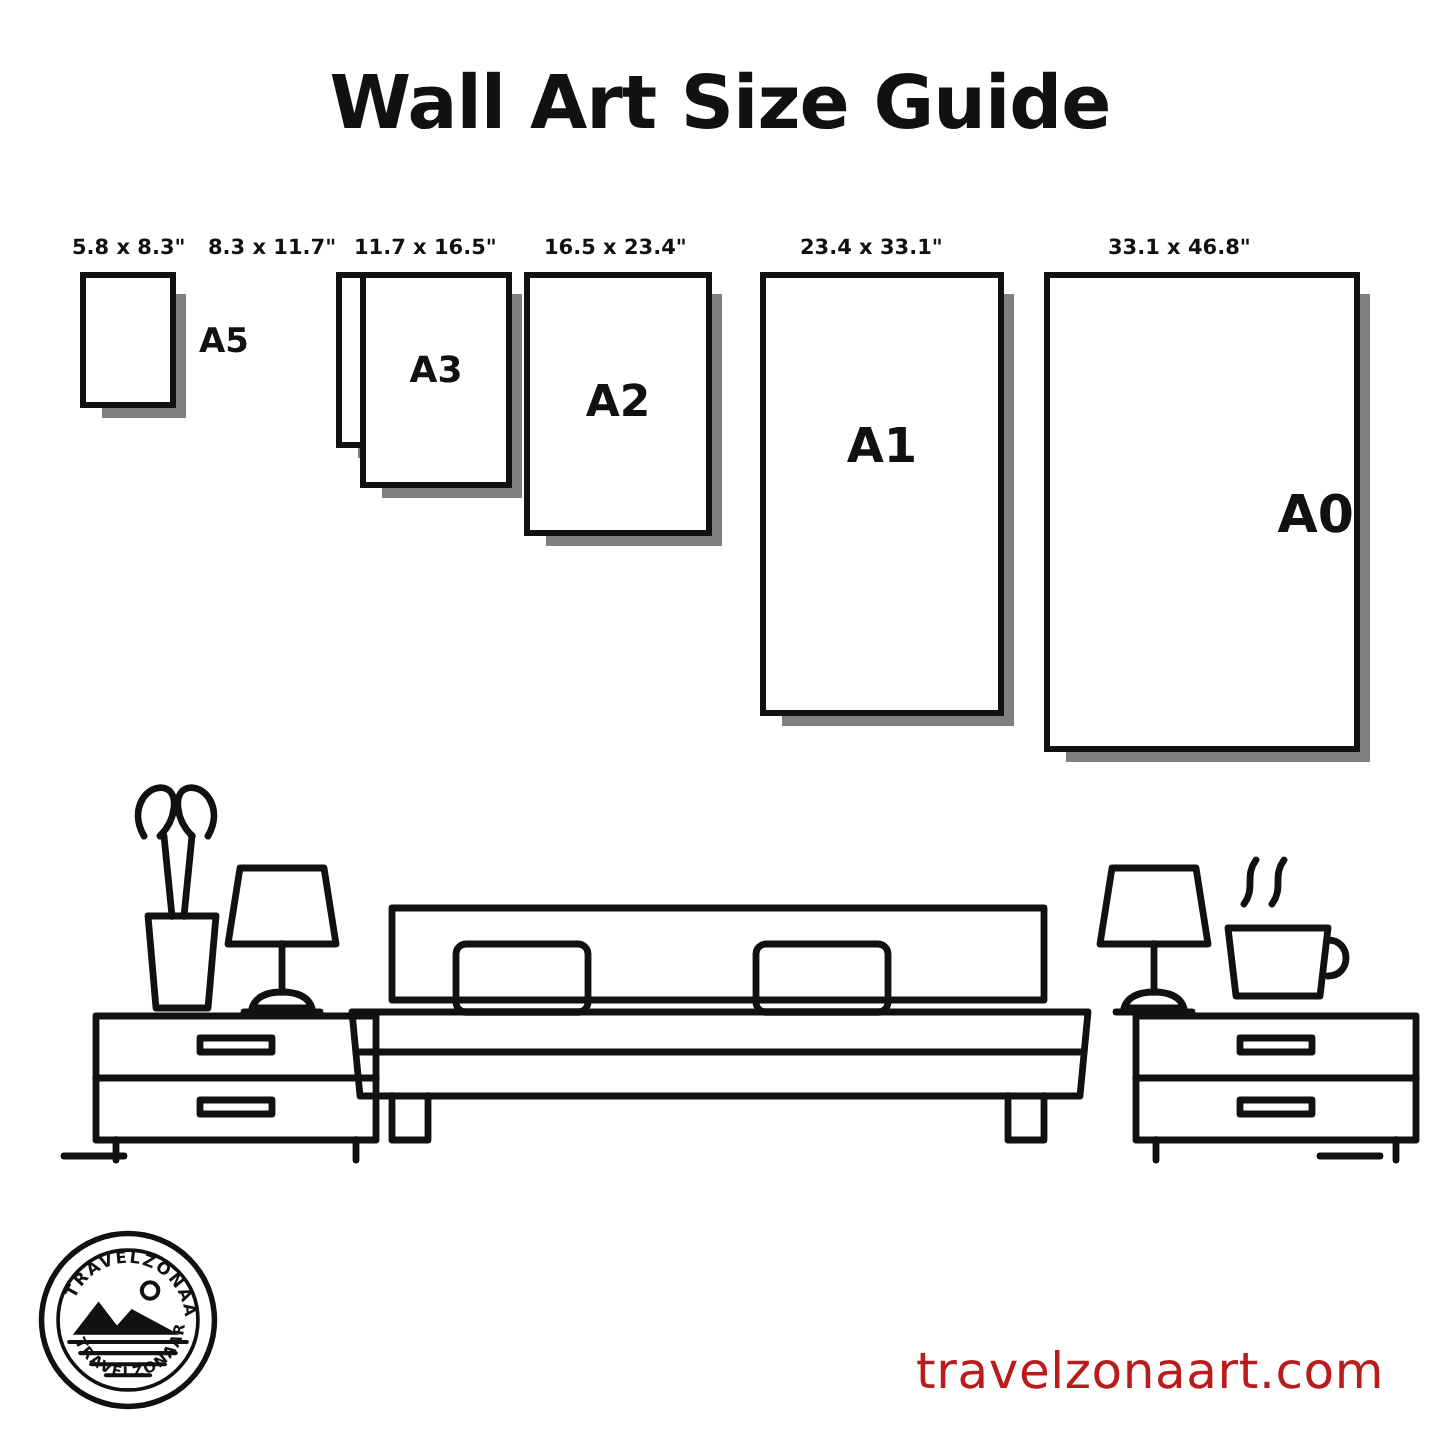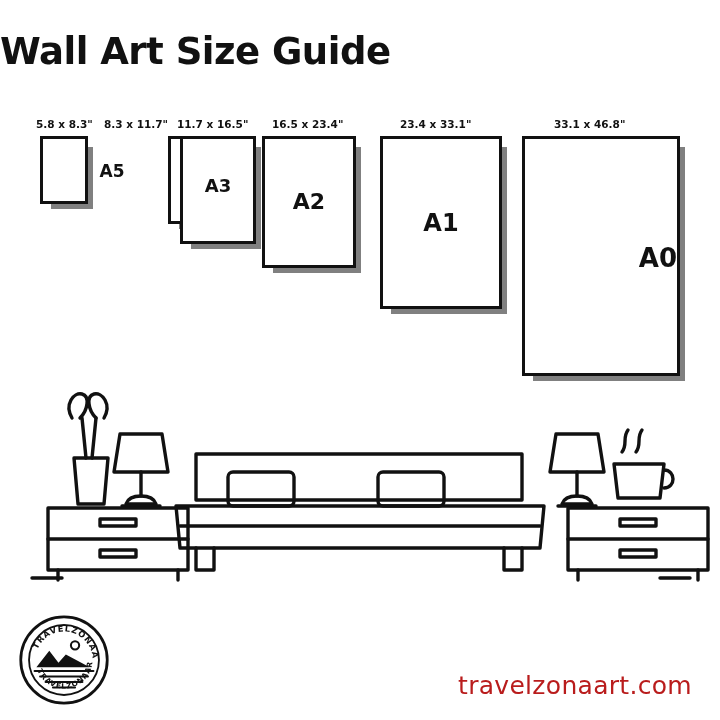--- a/index.html
+++ b/index.html
@@ -8,20 +8,21 @@
     background:#ffffff;
     font-family:"DejaVu Sans", sans-serif;
     overflow:hidden;
     position:relative;
   }
   #stage{position:relative;width:720px;height:720px;}
 
   .title{
     position:absolute;
     top:30px;left:0;width:720px;
+    text-align:center;
     font-size:37px;
     font-weight:bold;
     letter-spacing:-0.5px;
     color:#111111;
   }
 
   
   .frame{
     position:absolute;
     background:#ffffff;
@@ -92,21 +93,21 @@
     <div class="fname" style="top:36px; font-size:18px;">A3</div>
   </div>
 
   <div class="dim" style="left:272px; top:118px;">16.5 x 23.4"</div>
   <div class="frame" style="left:262px; top:136px; width:94px; height:132px;">
     <div class="shadow"></div>
     <div class="fname" style="top:50px; font-size:22px;">A2</div>
   </div>
 
   <div class="dim" style="left:400px; top:118px;">23.4 x 33.1"</div>
-  <div class="frame" style="left:380px; top:136px; width:122px; height:173px;">
+  <div class="frame" style="left:380px; top:136px; width:122px; height:222px;">
     <div class="shadow"></div>
     <div class="fname" style="top:70px; font-size:24px;">A1</div>
   </div>
 
   <div class="dim" style="left:554px; top:118px;">33.1 x 46.8"</div>
   <div class="frame" style="left:522px; top:136px; width:158px; height:240px;">
     <div class="shadow"></div>
     <div class="fname" style="top:104px; font-size:26px;text-align:right;">A0</div>
   </div>
 

